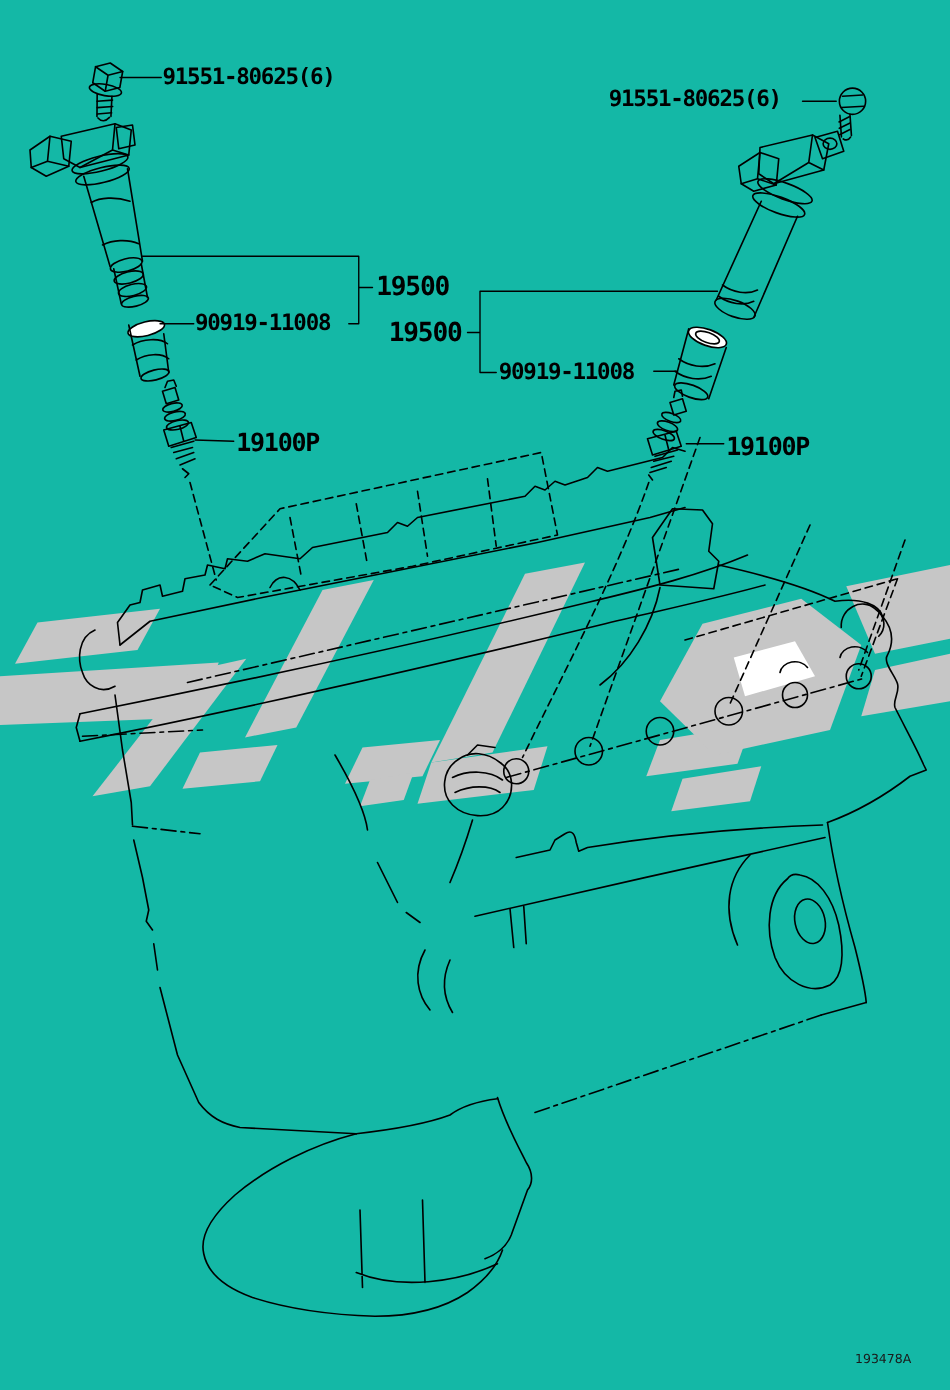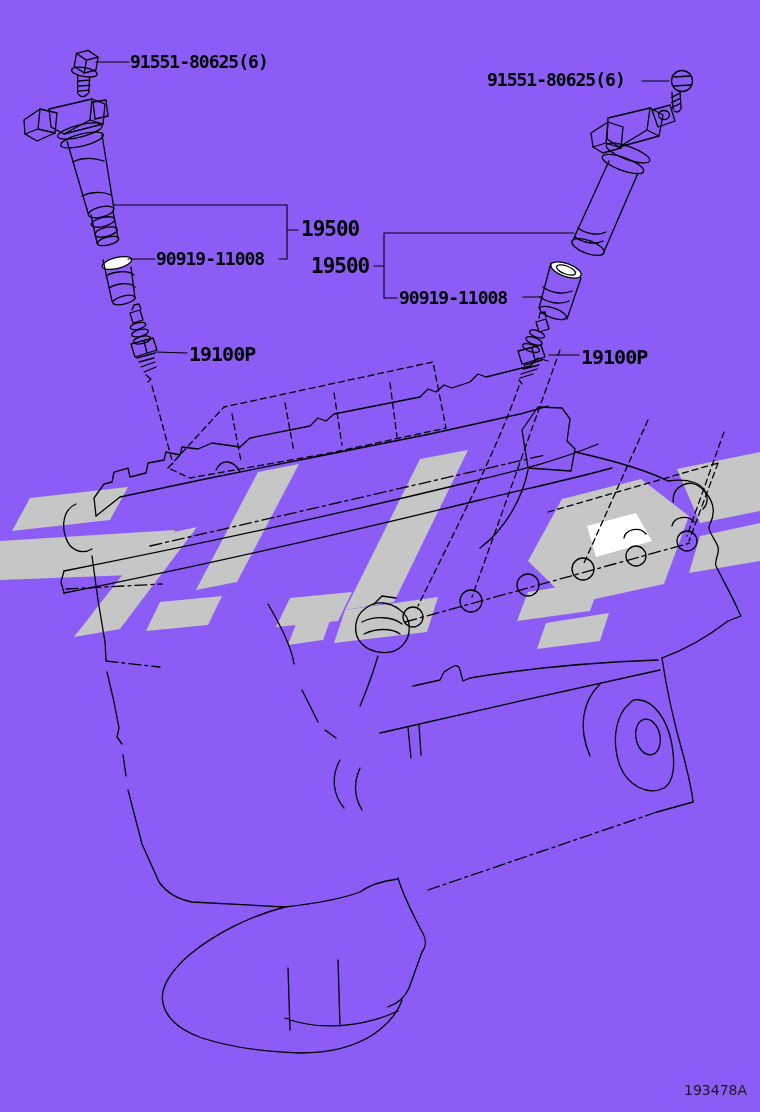--- a/index.html
+++ b/index.html
@@ -1,27 +1,27 @@
 <!DOCTYPE html>
 <html><head>
 <meta charset="utf-8">
 <style>
   html,body{margin:0;padding:0;background:#fff;}
   #page{
-    position:relative;width:760px;height:1112px;background:#8b5cf6;overflow:hidden;
+    position:relative;width:760px;height:1112px;background:#14b8a6;overflow:hidden;
     font-family:"DejaVu Sans Mono","Liberation Mono",monospace;
   }
   #artwork{position:absolute;left:0;top:0;}
   .callout{
     position:absolute;color:#000;font-weight:bold;white-space:nowrap;
     font-family:"DejaVu Sans Mono","Liberation Mono",monospace;line-height:1;
     letter-spacing:-1px;
   }
   .footer-code{
-    position:absolute;color:#1a1a1a;font-weight:normal;font-size:14px;
+    position:absolute;color:#1a1a1a;font-weight:normal;font-size:10px;
     font-family:"DejaVu Sans","Liberation Sans",sans-serif;line-height:1;
   }
 </style>
 </head>
 <body>
 
 <div id="page">
 
   <svg id="artwork" width="760" height="1112" viewBox="0 0 760 1112" fill="none" stroke="#000" stroke-width="1.3" stroke-linecap="round" stroke-linejoin="round">
 

